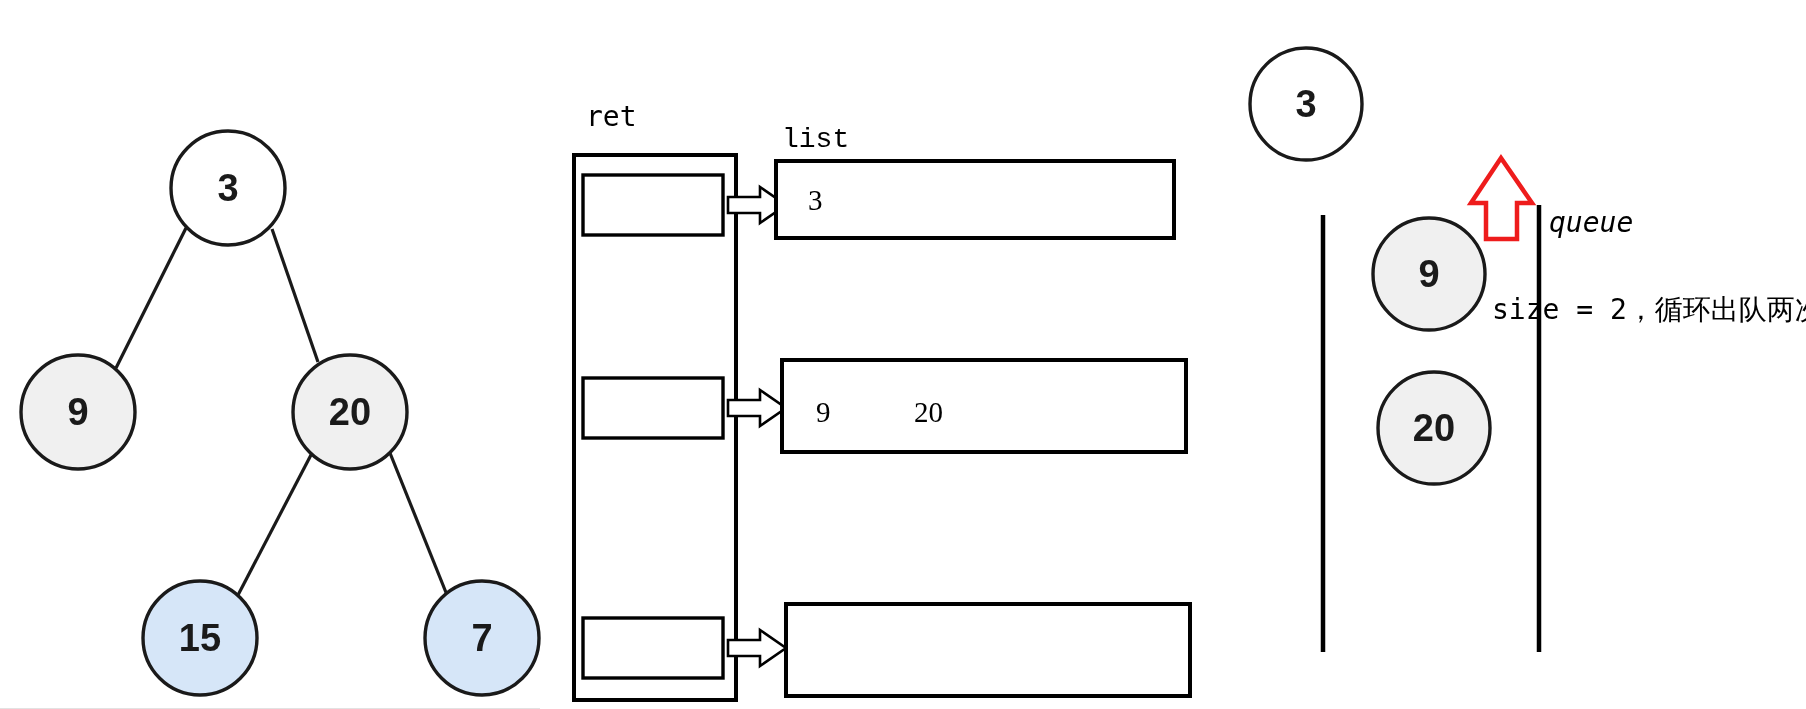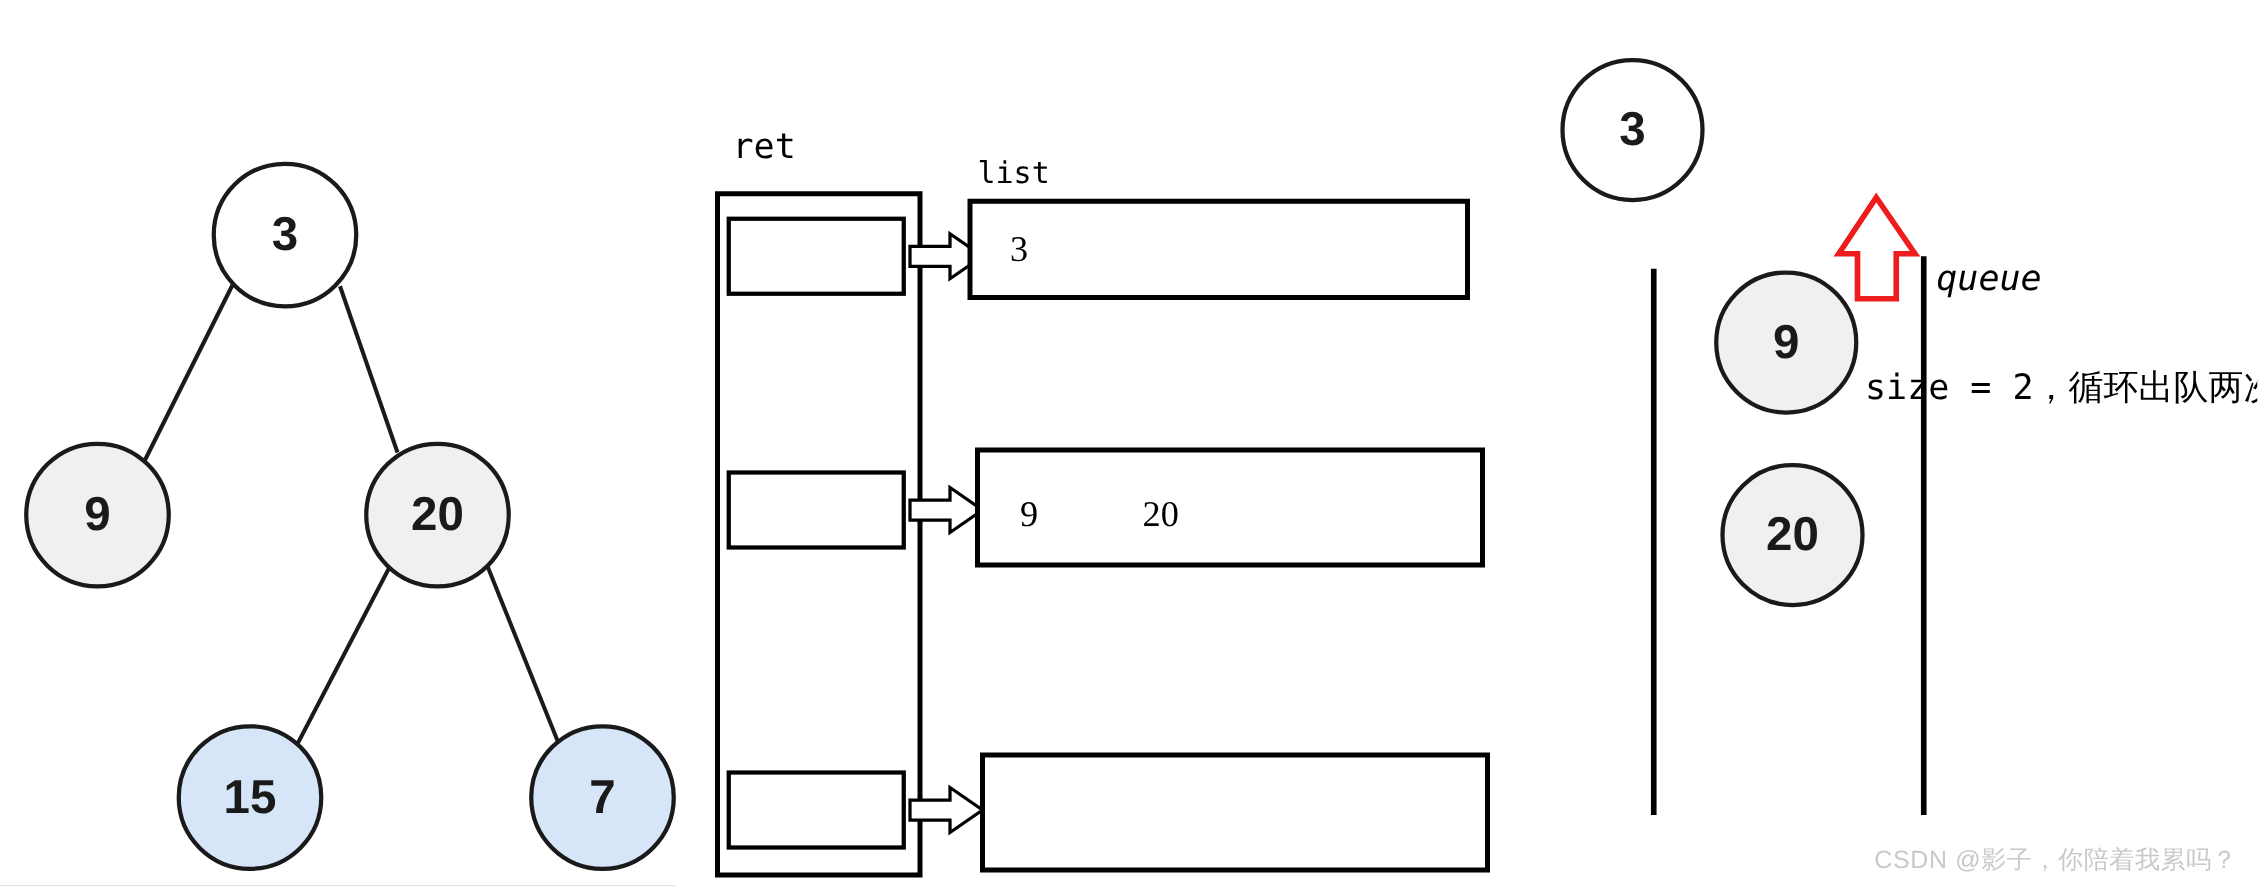--- a/index.html
+++ b/index.html
@@ -142,29 +142,28 @@
         <circle class="circ-plain" cx="1434" cy="428" r="56"></circle>
         <text class="node-label" x="1434" y="428" text-anchor="middle" dominant-baseline="central" font-size="38">20</text>
       </g>
     </g>
 
     <path class="redarrow" d="M 1501 158 L 1532 203 L 1517 203 L 1517 239 L 1486 239 L 1486 203 L 1471 203 Z"></path>
   </svg>
 
   <div class="mono-label" style="position:absolute; left:574px; top:100px; font-size:28px;margin-left:12px;">ret</div>
 
-  <div class="mono-label" style="position:absolute; left:782px; top:124px; font-size:24px;">list</div>
+  <div class="mono-label" style="position:absolute; left:782px; top:124px; font-size:28px;font-family:Liberation Mono, monospace;">list</div>
 
   <div class="serif-val" style="position:absolute; left:808px; top:184px; font-size:29px;">3</div>
 
   <div class="serif-val" style="position:absolute; left:816px; top:396px; font-size:29px;">9</div>
 
   <div class="serif-val" style="position:absolute; left:914px; top:396px; font-size:29px;">20</div>
 
   <div class="mono-label" style="position:absolute; left:1549px; top:206px; font-size:28px;font-style:italic;">queue</div>
 
   <div class="mono-label" style="position:absolute; left:1492px; top:291px; font-size:28px; white-space:nowrap;">size = 2，循环出队两次</div>
 
   <div class="divider-bottom"></div>
 
-  <div class="watermark">CSDN @影子，你陪着我累吗？</div>
 
 </div>
 
 </body></html>

